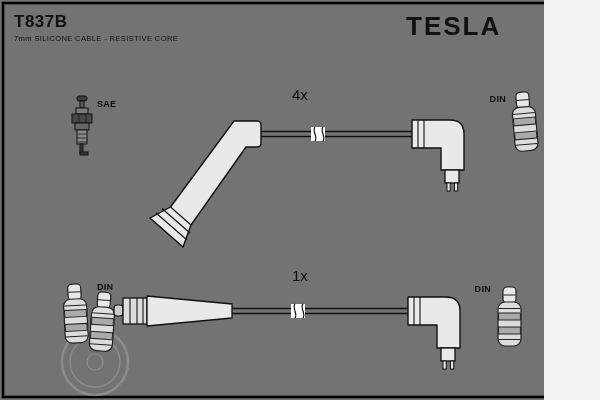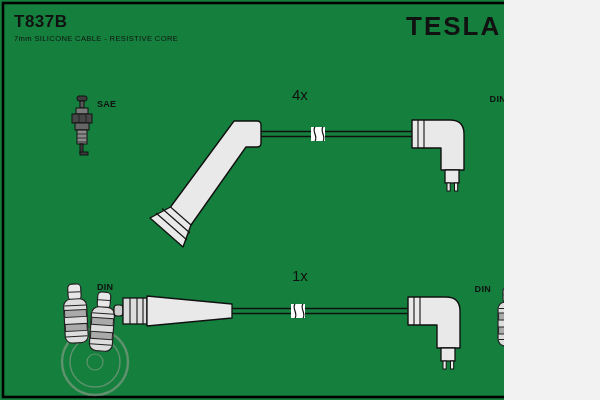--- a/index.html
+++ b/index.html
@@ -1,17 +1,17 @@
 <!DOCTYPE html>
 <html><head>
 <meta charset="utf-8">
 <style>
   html,body{margin:0;padding:0;background:#f2f2f2;font-family:"Liberation Sans",sans-serif;}
   .page{
-    position:relative;width:504px;height:400px;background:#15803d;
+    position:relative;width:544px;height:400px;background:#737373;
     overflow:hidden;
   }
   svg text{font-family:"Liberation Sans",sans-serif;fill:#111;}
   .part-number{font-size:17px;font-weight:bold;letter-spacing:.5px;}
   .subtitle{font-size:7.6px;letter-spacing:.35px;}
   .brand{font-size:26px;font-weight:bold;letter-spacing:2px;}
   .qty{font-size:15px;}
   .conn-label{font-size:9px;font-weight:bold;letter-spacing:.3px;}
 </style>
 </head>

